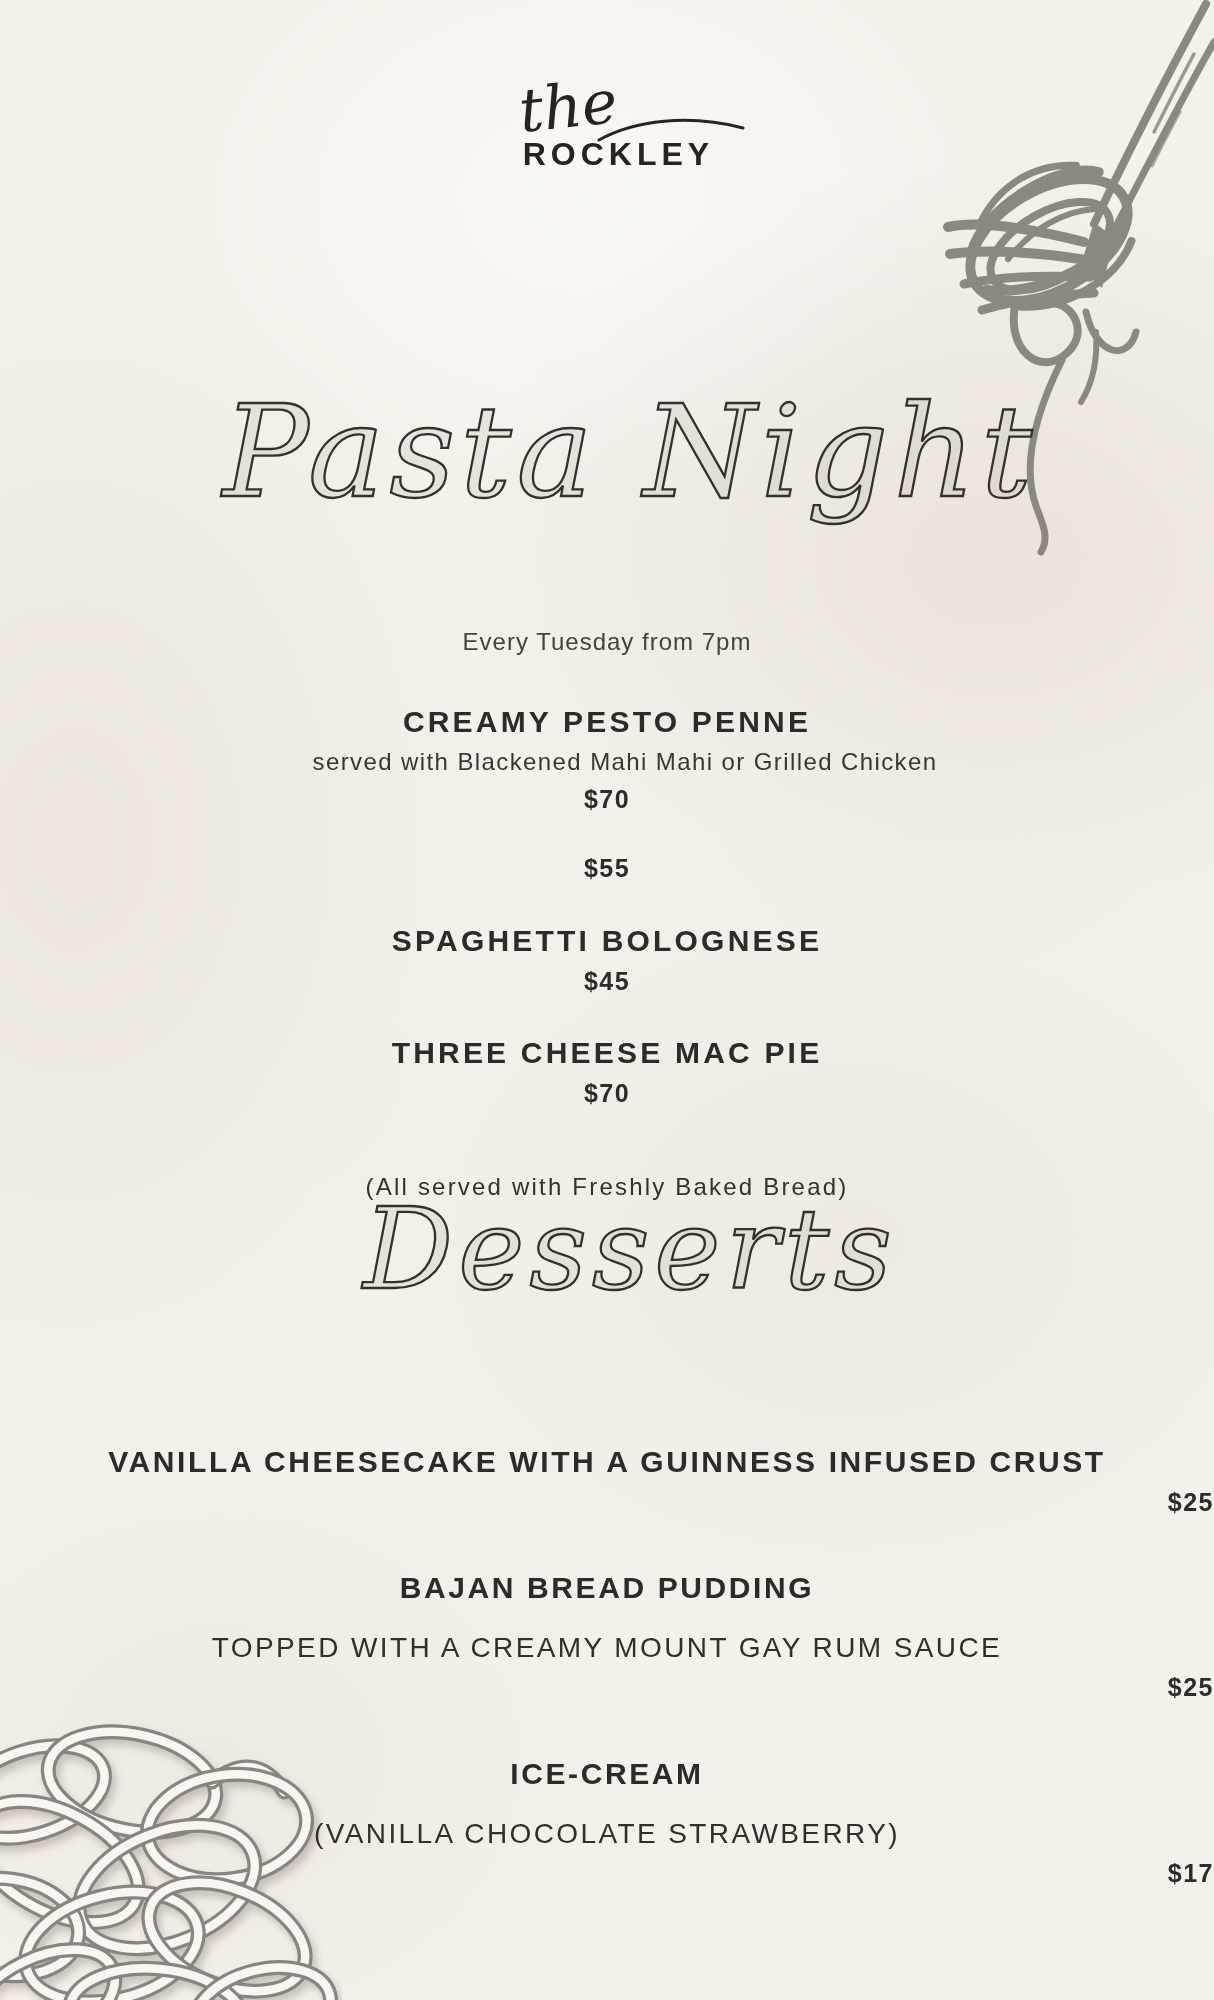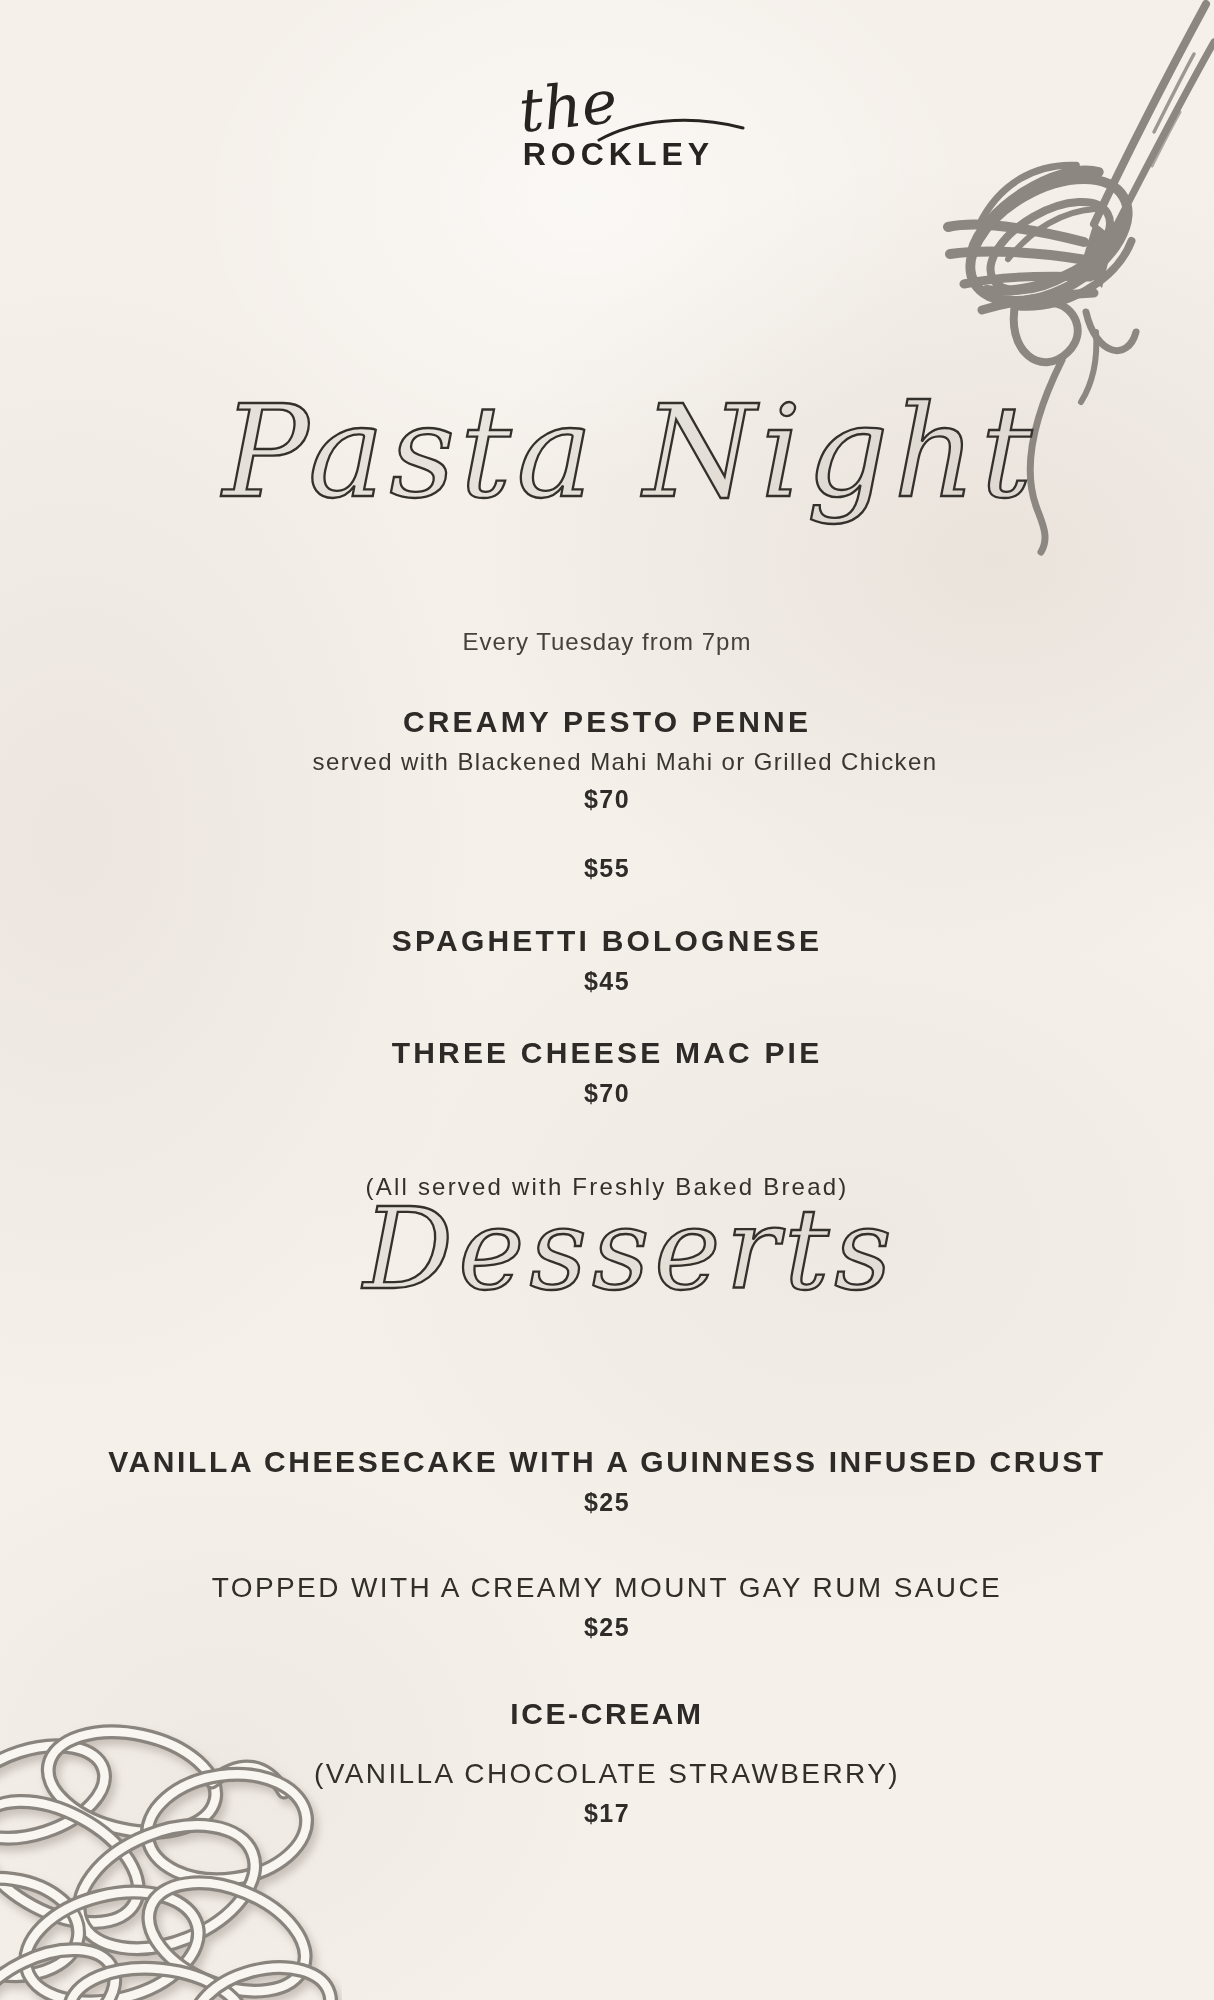--- a/index.html
+++ b/index.html
@@ -53,21 +53,21 @@
   .m-name  { font-size:30px; font-weight:bold; letter-spacing:3.2px; color:#2d2a27; line-height:1.2; white-space:nowrap; }
   .m-desc  { font-size:24px; letter-spacing:1.4px; color:#3a3632; margin-top:6px; line-height:1.3;margin-left:36px; }
   .m-price { font-size:25px; font-weight:bold; letter-spacing:1.5px; color:#2e2b28; margin-top:7px; line-height:1.25; }
   .section-note { margin-top:64px; font-size:24px; letter-spacing:2.2px; color:#34302c; }
 
   .desserts-title { position:absolute; top:1193px; left:0; right:0; font-size:112px; }
   .desserts-section { top:1444px; }
   .d-item { margin-bottom:52px; }
   .d-name { font-size:30px; font-weight:bold; letter-spacing:2.6px; color:#2d2a27; line-height:1.2; white-space:nowrap; }
   .d-desc { font-size:28px; letter-spacing:2.4px; color:#322f2b; margin-top:24px; line-height:1.25; white-space:nowrap; }
-  .d-price { font-size:25px; font-weight:bold; letter-spacing:1.5px; color:#2e2b28; margin-top:7px; line-height:1.25; }
+  .d-price { font-size:25px; font-weight:bold; letter-spacing:1.5px; color:#2e2b28; margin-top:7px; line-height:1.25;text-align:right; }
 
   
   .fork { position:absolute; top:0; right:0; }
   .noodles { position:absolute; left:-38px; bottom:-42px; }
 </style>
 </head>
 <body>
 
 <div class="page">
 
@@ -171,20 +171,21 @@
     <p class="section-note">(All served with Freshly Baked Bread)</p>
   </section>
 
   <h2 class="script desserts-title">Desserts</h2>
   <section class="menu-block desserts-section">
     <div class="d-item">
       <div class="d-name">VANILLA CHEESECAKE WITH A GUINNESS INFUSED CRUST</div>
       <div class="d-price">$25</div>
     </div>
     <div class="d-item">
+      <div class="d-name">BAJAN BREAD PUDDING</div>
       <div class="d-desc">TOPPED WITH A CREAMY MOUNT GAY RUM SAUCE</div>
       <div class="d-price">$25</div>
     </div>
     <div class="d-item">
       <div class="d-name">ICE-CREAM</div>
       <div class="d-desc">(VANILLA CHOCOLATE STRAWBERRY)</div>
       <div class="d-price">$17</div>
     </div>
   </section>
 

